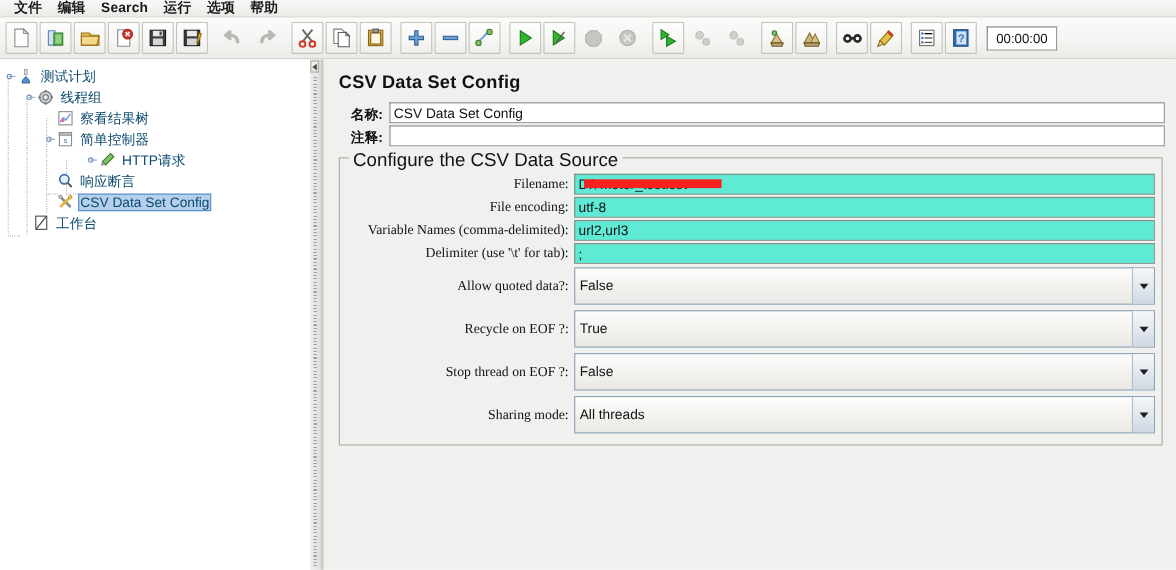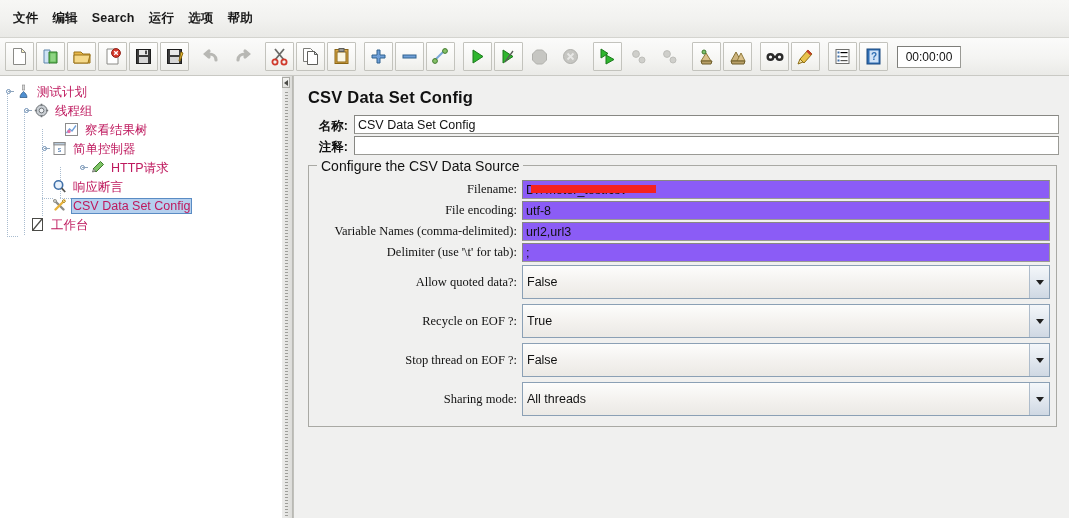--- a/index.html
+++ b/index.html
@@ -20,21 +20,21 @@
     position: relative;
     width: 1069px;
     height: 518px;
     background: #f0f0ef;
     display: flex;
     flex-direction: column;
   }
 
   
   .menubar {
-    height: 38px;
+    height: 16px;
     background: linear-gradient(to bottom, #f7f7f5 0%, #f2f2f0 50%, #e9e9e6 100%);
     border-bottom: 1px solid #d4d4cf;
     display: flex;
     align-items: center;
     padding-left: 6px;
     box-sizing: border-box;
     flex: 0 0 auto;
   }
   .menu-item {
     font-family: "Liberation Sans", sans-serif;
@@ -187,21 +187,21 @@
   }
   .ticon {
     width: 17px; height: 16px;
     flex: 0 0 auto;
     margin-right: 3px;
     display: flex; align-items: center; justify-content: center;
   }
   .tlabel {
     font-family: "Liberation Sans", sans-serif;
     font-size: 12.5px;
-    color: #be185d;
+    color: #0c4a6e;
     padding: 1px 2px;
     line-height: 14px;
   }
   .tnode.selected .tlabel {
     background: #b5d0ee;
     border: 1px solid #5a8cc4;
     padding: 0px 1px;
   }
   .vline {
     position: absolute;
@@ -270,21 +270,21 @@
     padding: 14px 6px 10px 6px;
     background: transparent;
   }
   .groupbox > .gb-title {
     position: absolute;
     top: -8px;
     left: 8px;
     background: #f0f0ef;
     padding: 0 4px;
     font-family: "Liberation Sans", sans-serif;
-    font-size: 14px;
+    font-size: 17px;
     color: #111;
   }
   .grow {
     display: flex;
     align-items: center;
     margin-bottom: 2px;
   }
   .glabel {
     width: 207px;
     text-align: right;
@@ -292,21 +292,21 @@
     font-family: Liberation Serif, serif;
     font-size: 12.5px;
     color: #111;
     box-sizing: border-box;
     flex: 0 0 auto;
     white-space: nowrap;
   }
   .gfield {
     flex: 1 1 auto;
     height: 19px;
-    background: #8b5cf6;
+    background: #5eead4;
     border: 1px solid #9a9a95;
     border-top-color: #878783;
     border-left-color: #878783;
     font-size: 12.5px;
     color: #111;
     padding: 1px 3px;
     box-sizing: border-box;
     line-height: 16px;
     white-space: nowrap;
     overflow: hidden;
@@ -624,21 +624,21 @@
           <span class="ticon">
             <svg width="15" height="15" viewBox="0 0 15 15">
               <circle cx="7.5" cy="7.5" r="5.5" fill="#c8cdd2" stroke="#6f7478"></circle>
               <circle cx="7.5" cy="7.5" r="2.4" fill="#eef1f4" stroke="#6f7478"></circle>
               <path d="M7.5 0.8v2M7.5 12.2v2M0.8 7.5h2M12.2 7.5h2" stroke="#6f7478" stroke-width="1.6"></path>
             </svg>
           </span>
           <span class="tlabel">线程组</span>
         </div>
 
-        <div class="tnode" style="padding-left:50px;">
+        <div class="tnode" style="padding-left:38px;">
           <span class="handle"></span>
           <span class="ticon">
             <svg width="15" height="15" viewBox="0 0 15 15">
               <rect x="1.5" y="1.5" width="12" height="12" fill="#ffffff" stroke="#8c8c8c"></rect>
               <path d="M2.5 11l3-4 2.5 2 4-5.5" fill="none" stroke="#6f9fd8" stroke-width="1.3"></path>
               <circle cx="5" cy="9.5" r="1.7" fill="#e56fa8"></circle>
             </svg>
           </span>
           <span class="tlabel">察看结果树</span>
         </div>

